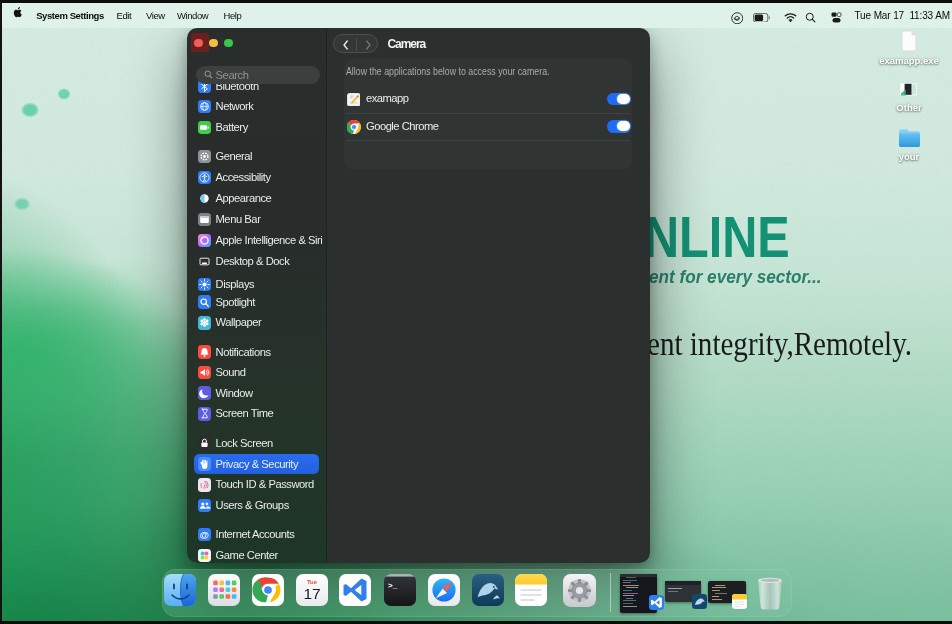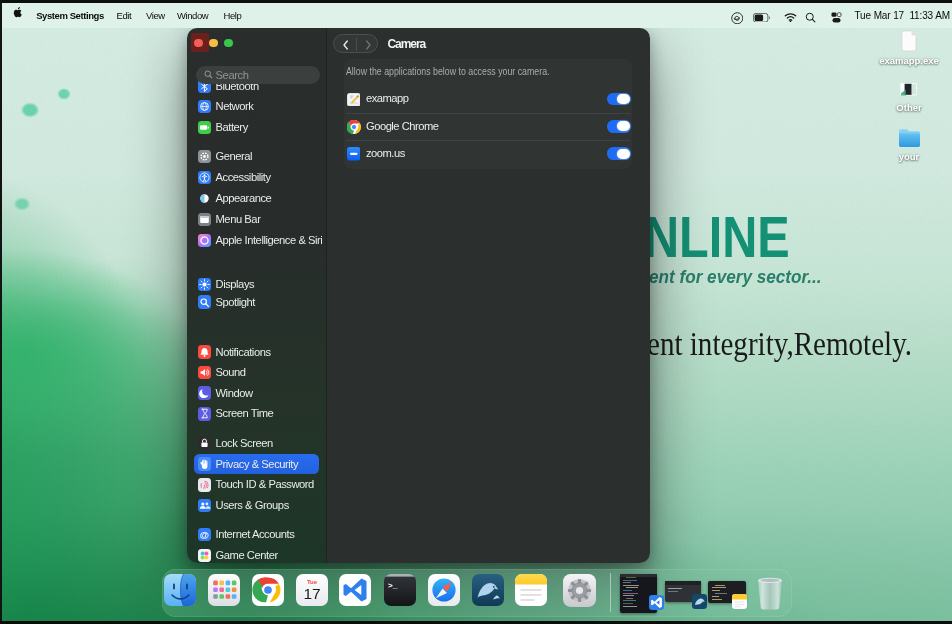--- a/index.html
+++ b/index.html
@@ -152,38 +152,20 @@
 <path d="M1.26 2.1l2.54 3.54a3.45 3.45 0 0 0 3.25 4.78l-1.13 3.38A6.9 6.9 0 0 1 1.26 2.1z" fill="#34a853"></path>
 <circle cx="7" cy="7" r="2.55" fill="#4285f4" stroke="#fff" stroke-width=".85"></circle>
 </svg>
       </div>
       <div class="pname">Google Chrome</div>
       <div class="tog">
         <div class="knob"></div>
       </div>
     </div>
     <div class="psep" style="top:112.2px"></div>
-    <div class="prow" style="top:112.3px">
-      <div class="picon" style="top:6.75px">
-        <svg width="13.5" height="13.5" viewBox="0 0 14 14">
-<defs>
-            <linearGradient id="zg" x1="0" y1="0" x2="0" y2="1">
-              <stop offset="0" stop-color="#2e8cff"></stop>
-              <stop offset="1" stop-color="#0b5cf5"></stop>
-            </linearGradient>
-          </defs>
-<rect width="14" height="14" rx="3.2" fill="url(#zg)"></rect>
-<rect x="3.1" y="5.9" width="7.8" height="2.3" rx="1.15" fill="#fff"></rect>
-</svg>
-      </div>
-      <div class="pname">zoom.us</div>
-      <div class="tog">
-        <div class="knob"></div>
-      </div>
-    </div>
   <div class="sidebar-items">
   <div class="srow" style="top:47.6px">
         <div class="stile" style="background:#2f7cf6;">
           <svg width="13" height="13" viewBox="0 0 13 13">
             <path d="M6.4 1.6v9.8l3-2.6-6-4.6m0 4.6 6-4.6-3-2.6" stroke="#fff" stroke-width="1" fill="none" stroke-linejoin="round"></path>
           </svg>
         </div>
         <div class="slab">Bluetooth</div>
       </div>
 <div class="srow" style="top:68.2px">
@@ -242,40 +224,65 @@
         </div>
         <div class="slab">Menu Bar</div>
       </div>
 <div class="srow" style="top:201.8px">
         <div class="stile" style="background:linear-gradient(135deg,#ff8ac2,#b06cff 50%,#3fa9ff);">
           <svg width="13" height="13" viewBox="0 0 13 13">
             <circle cx="6.5" cy="6.5" r="3.6" fill="none" stroke="#fff" stroke-width="1.3"></circle>
           </svg>
         </div>
         <div class="slab">Apple Intelligence &amp; Siri</div>
+      </div>
+<div class="srow" style="top:222.5px">
+        <div class="stile" style="background:#2c2c2e;">
+          <svg width="13" height="13" viewBox="0 0 13 13">
+            <rect x="2" y="3.2" width="9" height="6.6" rx="1" fill="none" stroke="#fff" stroke-width=".9"></rect>
+            <rect x="4" y="7.6" width="5" height="1.4" rx=".4" fill="#fff"></rect>
+          </svg>
+        </div>
+        <div class="slab">Desktop &amp; Dock</div>
       </div>
 <div class="srow" style="top:246px">
         <div class="stile" style="background:#2f7cf6;">
           <svg width="13" height="13" viewBox="0 0 13 13">
             <circle cx="6.5" cy="6.5" r="2.1" fill="#fff"></circle>
             <g stroke="#fff" stroke-width=".9" stroke-linecap="round">
               <path d="M6.5 1.6v1.5M6.5 9.9v1.5M1.6 6.5h1.5M9.9 6.5h1.5M3 3l1.1 1.1M8.9 8.9 10 10M10 3 8.9 4.1M4.1 8.9 3 10"></path>
             </g>
           </svg>
         </div>
         <div class="slab">Displays</div>
       </div>
 <div class="srow" style="top:263.7px">
         <div class="stile" style="background:#2f7cf6;">
           <svg width="13" height="13" viewBox="0 0 13 13">
             <circle cx="5.7" cy="5.7" r="2.7" fill="none" stroke="#fff" stroke-width="1.2"></circle>
             <path d="M7.8 7.8l2.6 2.6" stroke="#fff" stroke-width="1.3" stroke-linecap="round"></path>
           </svg>
         </div>
         <div class="slab">Spotlight</div>
+      </div>
+<div class="srow" style="top:284.3px">
+        <div class="stile" style="background:#41b9d6;">
+          <svg width="13" height="13" viewBox="0 0 13 13">
+            <g fill="#fff">
+              <circle cx="6.5" cy="3.6" r="1.45"></circle>
+              <circle cx="6.5" cy="9.4" r="1.45"></circle>
+              <circle cx="3.9" cy="5" r="1.45"></circle>
+              <circle cx="9.1" cy="5" r="1.45"></circle>
+              <circle cx="3.9" cy="8" r="1.45"></circle>
+              <circle cx="9.1" cy="8" r="1.45"></circle>
+              <circle cx="6.5" cy="6.5" r="1.5"></circle>
+            </g>
+          </svg>
+        </div>
+        <div class="slab">Wallpaper</div>
       </div>
 <div class="srow" style="top:313.5px">
         <div class="stile" style="background:#fc4a3e;">
           <svg width="13" height="13" viewBox="0 0 13 13">
             <path d="M6.5 2c-1.9 0-3 1.4-3 3.2 0 2.2-.8 3.1-1.2 3.6h8.4c-.4-.5-1.2-1.4-1.2-3.6C9.5 3.4 8.4 2 6.5 2z" fill="#fff"></path>
             <circle cx="6.5" cy="10" r="1" fill="#fff"></circle>
           </svg>
         </div>
         <div class="slab">Notifications</div>
       </div>

